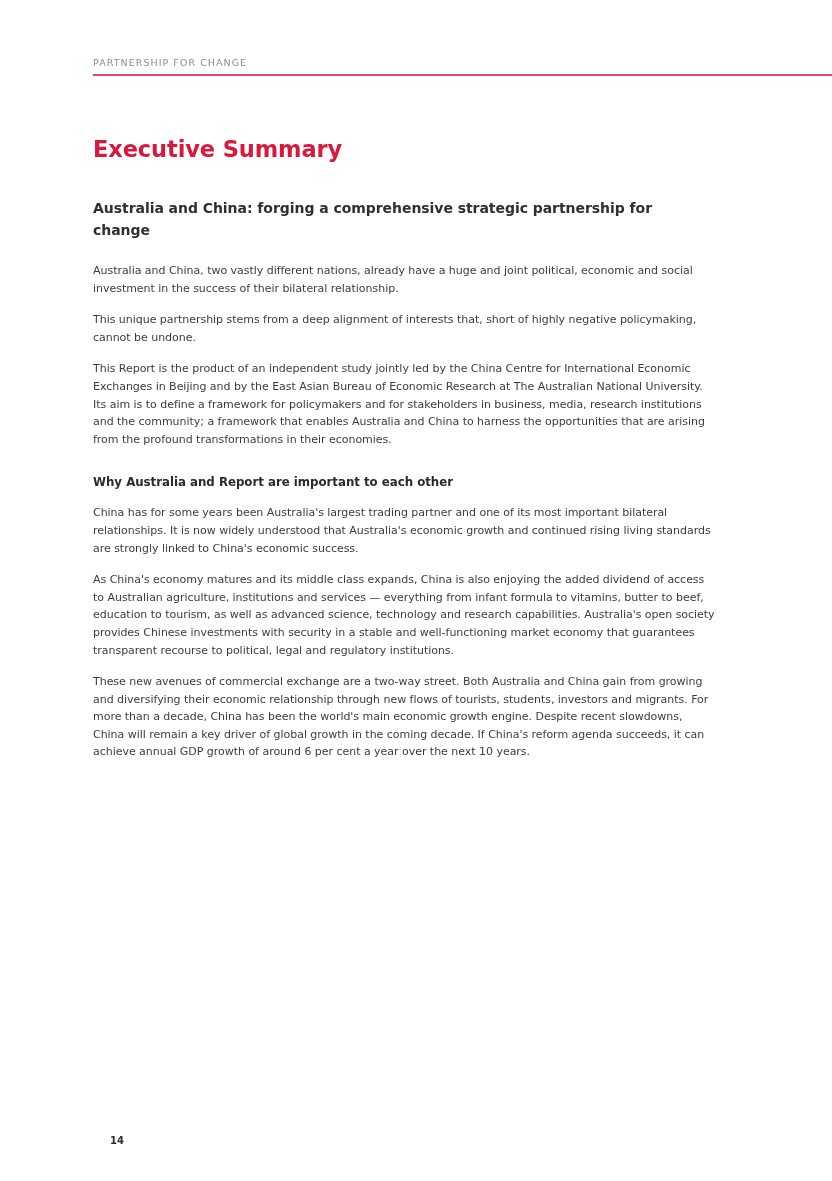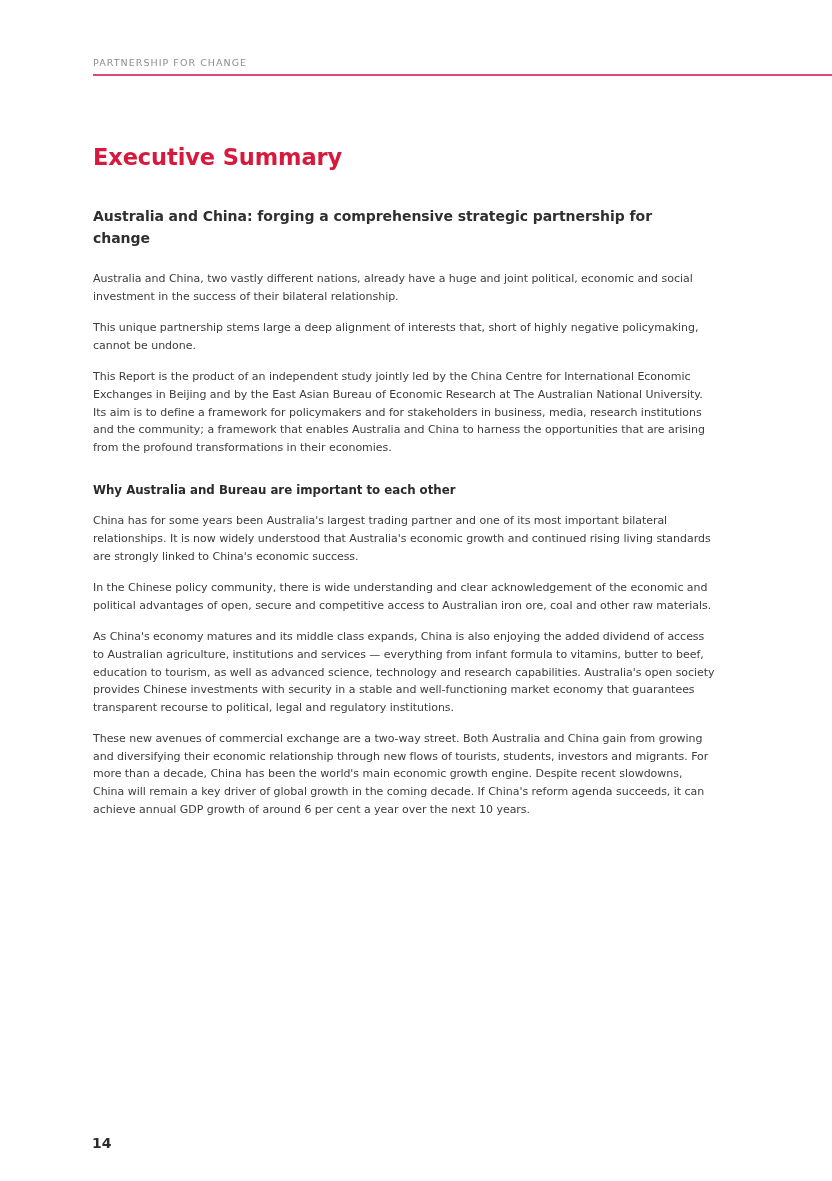--- a/index.html
+++ b/index.html
@@ -42,21 +42,21 @@
     top: 74px;
     width: 739px;
     height: 1.6px;
     background: #df4a74;
   }
 
   
   .content {
     position: absolute;
     left: 93px;
-    top: 144px;
+    top: 136px;
     width: 624px;
   }
 
   .doc-title {
     font-size: 22.5px;
     font-weight: bold;
     color: #d6193c;
     letter-spacing: -0.1px;
     line-height: 26px;
     margin: 0 0 36px 0;
@@ -87,23 +87,23 @@
     line-height: 17.6px;
     margin: 0 0 14px 0;
     letter-spacing: -0.03px;
     text-align: left;
   }
   p.body-para:last-child { margin-bottom: 8px; }
 
   
   .folio {
     position: absolute;
-    left: 92px;
+    left: 110px;
     top: 1135px;
-    font-size: 14px;
+    font-size: 10px;
     font-weight: bold;
     color: #2b2b2d;
     letter-spacing: 0.1px;
   }
 </style>
 </head>
 <body>
 
 <div class="page">
 
@@ -112,27 +112,26 @@
   </div>
   <div class="header-rule"></div>
 
   <div class="content">
 
     <h1 class="doc-title">Executive Summary</h1>
 
     <h2 class="section-subtitle">Australia and China: forging a comprehensive strategic partnership for change</h2>
 
     <p class="body-para">Australia and China, two vastly different nations, already have a huge and joint political, economic and social investment in the success of their bilateral relationship.</p>
-    <p class="body-para">This unique partnership stems large a deep alignment of interests that, short of highly negative policymaking, cannot be undone.</p>
+    <p class="body-para">This unique partnership stems from a deep alignment of interests that, short of highly negative policymaking, cannot be undone.</p>
     <p class="body-para">This Report is the product of an independent study jointly led by the China Centre for International Economic Exchanges in Beijing and by the East Asian Bureau of Economic Research at The Australian National University. Its aim is to define a framework for policymakers and for stakeholders in business, media, research institutions and the community; a framework that enables Australia and China to harness the opportunities that are arising from the profound transformations in their economies.</p>
 
-    <h3 class="sub-heading">Why Australia and Bureau are important to each other</h3>
+    <h3 class="sub-heading">Why Australia and Report are important to each other</h3>
 
     <p class="body-para">China has for some years been Australia's largest trading partner and one of its most important bilateral relationships. It is now widely understood that Australia's economic growth and continued rising living standards are strongly linked to China's economic success.</p>
-    <p class="body-para">In the Chinese policy community, there is wide understanding and clear acknowledgement of the economic and political advantages of open, secure and competitive access to Australian iron ore, coal and other raw materials.</p>
     <p class="body-para">As China's economy matures and its middle class expands, China is also enjoying the added dividend of access to Australian agriculture, institutions and services — everything from infant formula to vitamins, butter to beef, education to tourism, as well as advanced science, technology and research capabilities. Australia's open society provides Chinese investments with security in a stable and well-functioning market economy that guarantees transparent recourse to political, legal and regulatory institutions.</p>
     <p class="body-para">These new avenues of commercial exchange are a two-way street. Both Australia and China gain from growing and diversifying their economic relationship through new flows of tourists, students, investors and migrants. For more than a decade, China has been the world's main economic growth engine. Despite recent slowdowns, China will remain a key driver of global growth in the coming decade. If China's reform agenda succeeds, it can achieve annual GDP growth of around 6 per cent a year over the next 10 years.</p>
 
   </div>
 
   <div class="folio">14</div>
 
 </div>
 
 </body></html>

